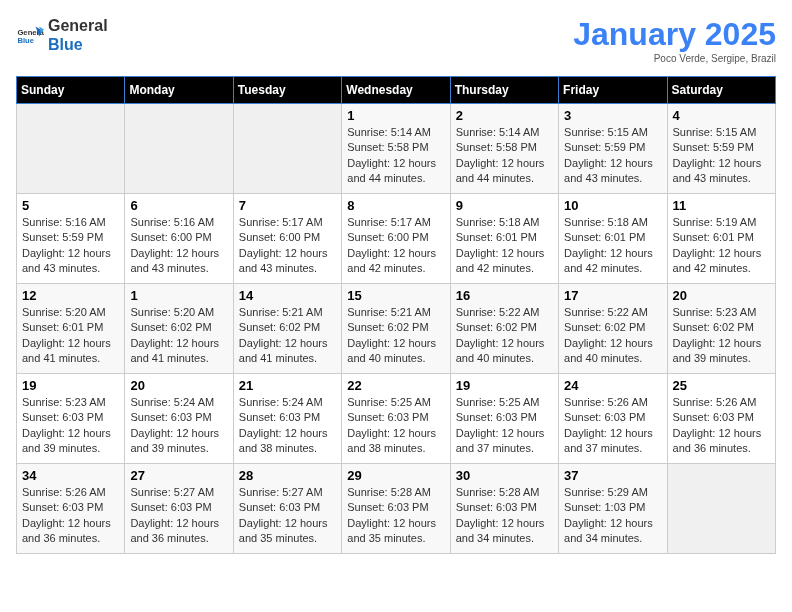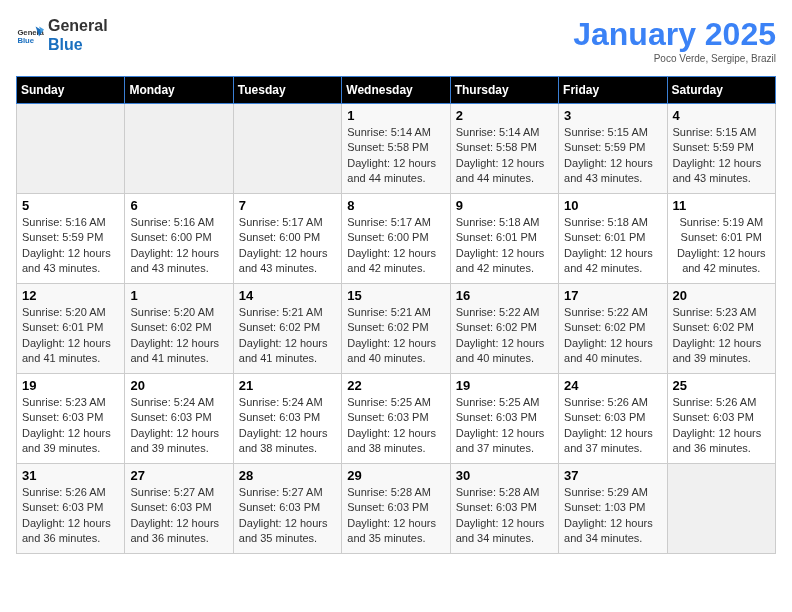--- a/index.html
+++ b/index.html
@@ -192,21 +192,21 @@
         </td>
         <td>
           <span class="day-num">10</span>
           <div class="day-info" style="white-space: pre-line;">Sunrise: 5:18 AM
 Sunset: 6:01 PM
 Daylight: 12 hours
 and 42 minutes.</div>
         </td>
         <td>
           <span class="day-num">11</span>
-          <div class="day-info" style="white-space: pre-line; text-align: center;">Sunrise: 5:19 AM
+          <div class="day-info" style="white-space: pre-line;">Sunrise: 5:19 AM
 Sunset: 6:01 PM
 Daylight: 12 hours
 and 42 minutes.</div>
         </td>
       </tr>
       <tr>
         <td>
           <span class="day-num">12</span>
           <div class="day-info" style="white-space: pre-line;">Sunrise: 5:20 AM
 Sunset: 6:01 PM
@@ -302,21 +302,21 @@
         <td>
           <span class="day-num">25</span>
           <div class="day-info" style="white-space: pre-line;">Sunrise: 5:26 AM
 Sunset: 6:03 PM
 Daylight: 12 hours
 and 36 minutes.</div>
         </td>
       </tr>
       <tr>
         <td>
-          <span class="day-num">31</span>
+          <span class="day-num">34</span>
           <div class="day-info" style="white-space: pre-line;">Sunrise: 5:26 AM
 Sunset: 6:03 PM
 Daylight: 12 hours
 and 36 minutes.</div>
         </td>
         <td>
           <span class="day-num">27</span>
           <div class="day-info" style="white-space: pre-line;">Sunrise: 5:27 AM
 Sunset: 6:03 PM
 Daylight: 12 hours

